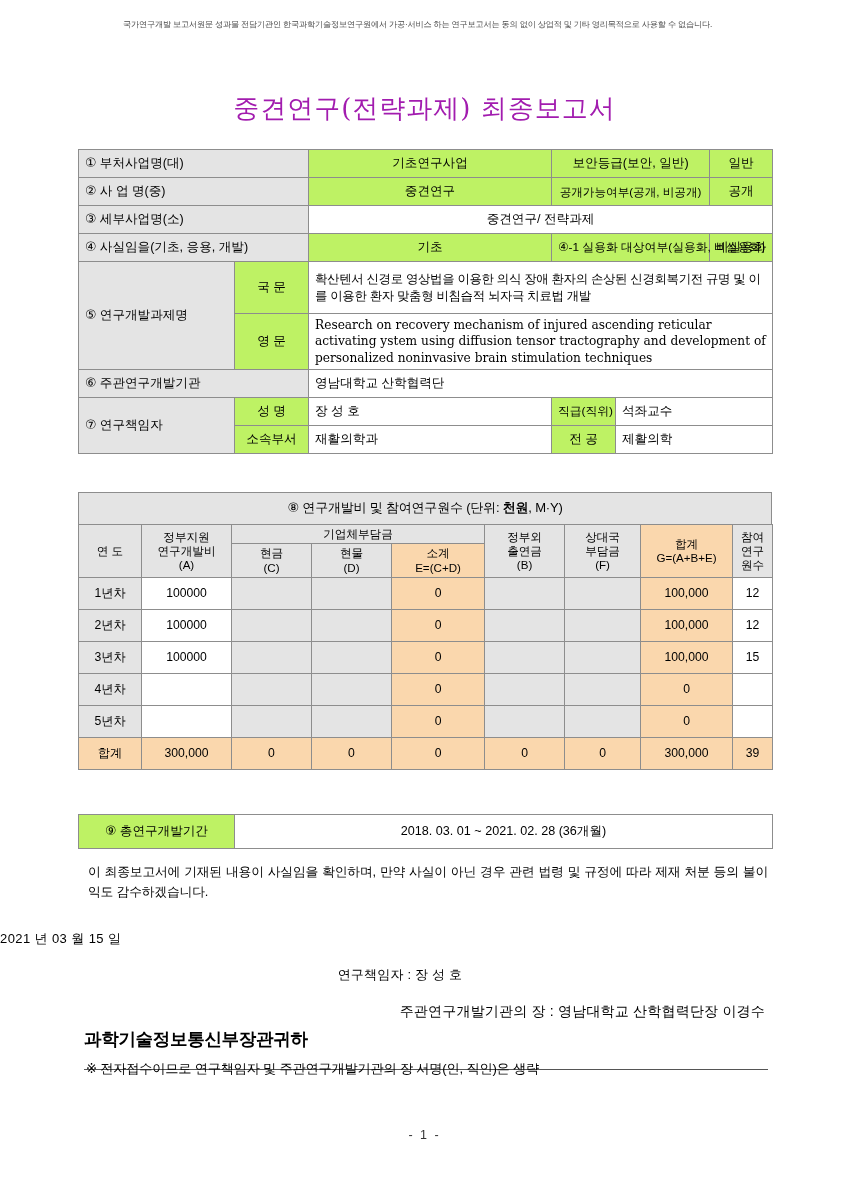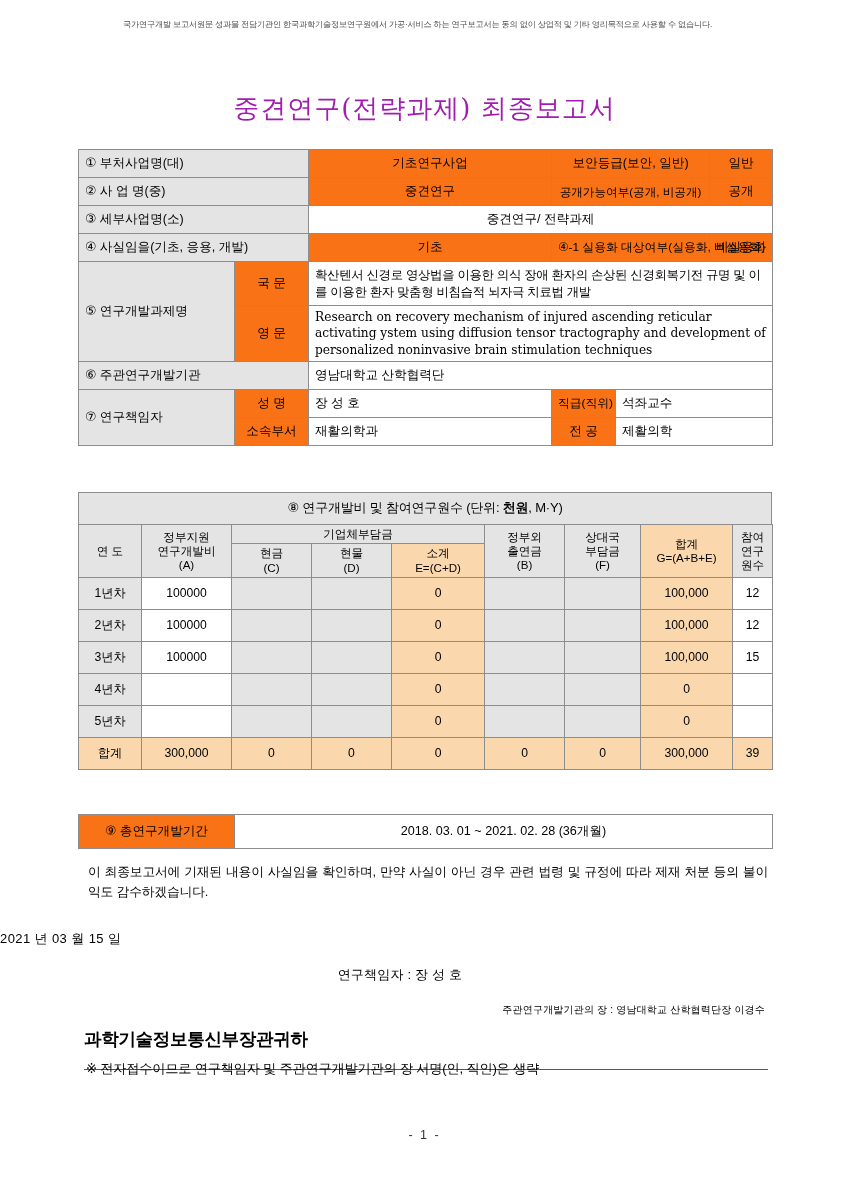--- a/index.html
+++ b/index.html
@@ -44,21 +44,21 @@
     font-size: 12.6px;
   }
   .main-table td {
     border: 1px solid #8d8d8d;
     padding: 3px 6px;
     vertical-align: middle;
     line-height: 1.35;
     height: 28px;
   }
   .lbl { background: #e4e4e4; text-align: left; white-space: nowrap; }
-  .lbl-c { background: #f97316; text-align: center; white-space: nowrap; }
+  .lbl-c { background: #bef264; text-align: center; white-space: nowrap; }
   .val { background: #ffffff; text-align: left; }
   .val-c { background: #ffffff; text-align: center; }
   .pad-l { padding-left: 10px; margin-left: 32px; }
 
   .title-ko {
     font-size: 12.4px;
     line-height: 1.35;
     letter-spacing: -0.3px;
   }
   .title-en {
@@ -133,21 +133,21 @@
   .sign-date {
     position: absolute; top: 930px; left: 0; width: 760px;
     font-size: 13px; letter-spacing: 0.4px;
   }
   .sign-pi {
     position: absolute; top: 966px; left: 0; width: 800px;
     text-align: center; font-size: 13px; letter-spacing: 0.2px;
   }
   .sign-org {
     position: absolute; top: 1003px; left: 0; right: 84px;
-    text-align: right; font-size: 10px; letter-spacing: 0.2px;
+    text-align: right; font-size: 14px; letter-spacing: 0.2px;
   }
 
   .minister-line {
     position: absolute;
     top: 1027px; left: 84px; width: 684px;
     border-bottom: 1.6px solid #555;
     padding-bottom: 18px;
   }
   .minister {
     font-size: 17.5px;
@@ -208,21 +208,21 @@
       </tr>
       <tr>
         <td class="lbl pad-l" colspan="2" style="padding-right:2px;">④ 사실임을(기초, 응용, 개발)</td>
         <td class="lbl-c" style="width:90px;">기초</td>
         <td class="lbl-c" colspan="2" style="font-size:11.8px;">④-1 실용화 대상여부(실용화, 비실용화)</td>
         <td class="lbl-c">비실용화</td>
       </tr>
       <tr>
         <td class="lbl pad-l" rowspan="2" style="vertical-align:middle;">⑤ 연구개발과제명</td>
         <td class="lbl-c">국 문</td>
-        <td class="val title-ko" colspan="4" style="height:44px;">확산텐서 신경로 영상법을 이용한 의식 장애 환자의 손상된 신경회복기전 규명 및 이를 이용한 환자 맞춤형 비침습적 뇌자극 치료법 개발</td>
+        <td class="val title-ko" colspan="4" style="height:52px;">확산텐서 신경로 영상법을 이용한 의식 장애 환자의 손상된 신경회복기전 규명 및 이를 이용한 환자 맞춤형 비침습적 뇌자극 치료법 개발</td>
       </tr>
       <tr>
         <td class="lbl-c">영 문</td>
         <td class="val title-en" colspan="4" style="height:56px;">Research on recovery mechanism of injured ascending reticular activating ystem using diffusion tensor tractography and development of personalized noninvasive brain stimulation techniques</td>
       </tr>
       <tr>
         <td class="lbl pad-l" colspan="2">⑥ 주관연구개발기관</td>
         <td class="val pad-l" colspan="4">영남대학교  산학협력단</td>
       </tr>
       <tr>

